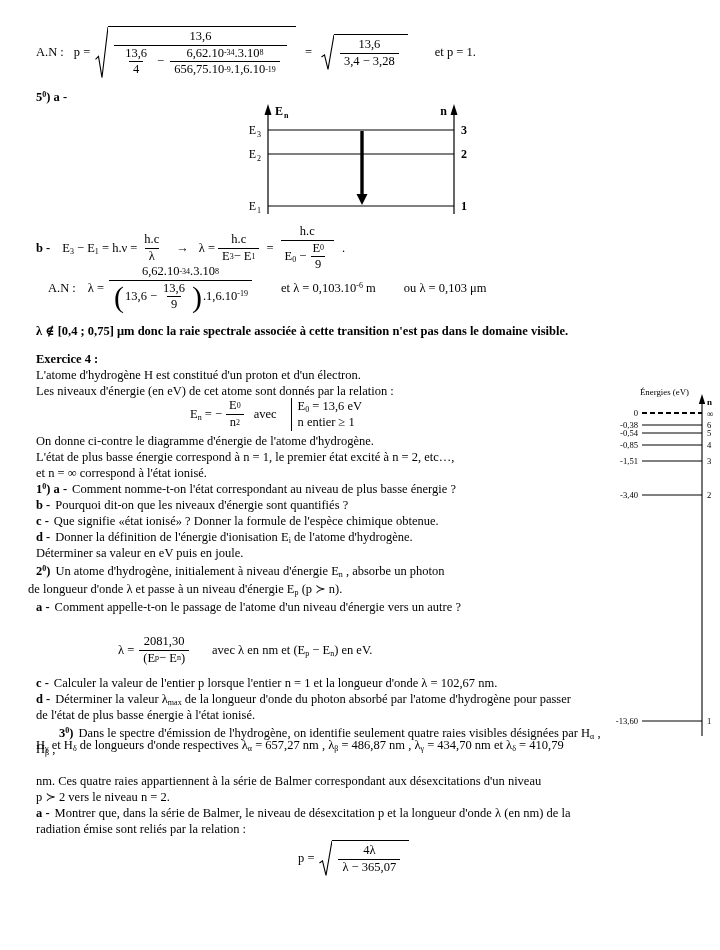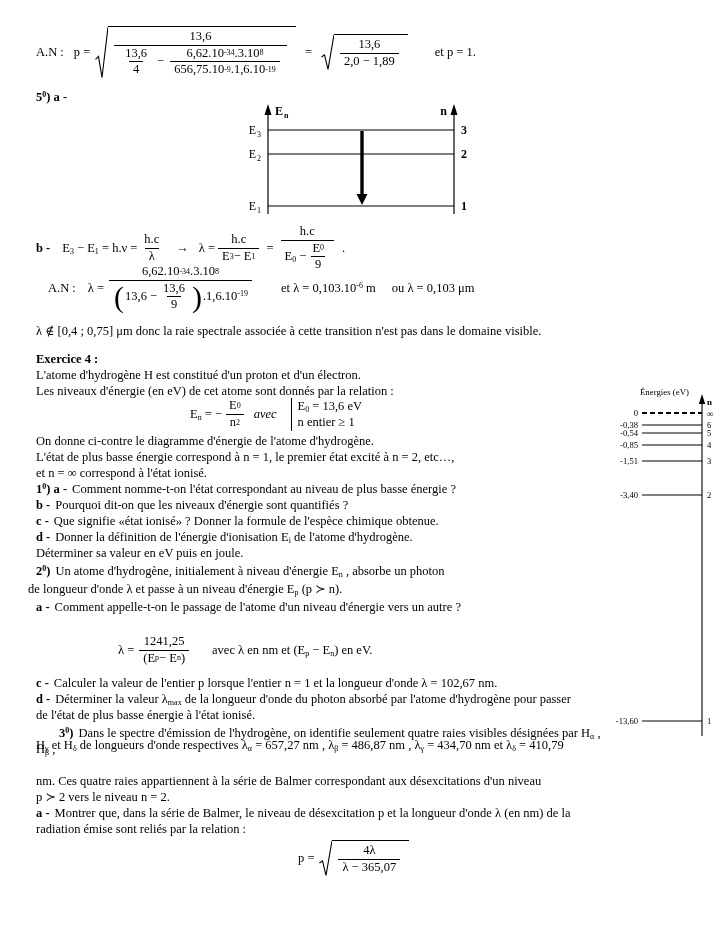--- a/index.html
+++ b/index.html
@@ -57,21 +57,21 @@
       </span>
     </span>
     <span style="margin:0 6px;">=</span>
     <span class="sqrt">
       <svg viewBox="0 0 13 60" preserveAspectRatio="none">
           <path d="M0.5,38 L3.5,34.5 L7,58.5 L13,1.2" fill="none" stroke-width="1.1" vector-effect="non-scaling-stroke"></path>
         </svg>
       <span class="rc">
         <span class="fr">
           <span class="nu">13,6</span>
-          <span class="de">2,0 − 1,89</span>
+          <span class="de">3,4 − 3,28</span>
         </span>
       </span>
     </span>
     <span style="margin-left:24px;">et  p = 1.</span>
   </div>
 
   <div class="line b" style="top:90px;left:36px;">5<sup>0</sup>) a -</div>
 
   <svg class="abs" style="top:102px;left:228px;" width="250" height="118">
     <line x1="40" y1="112" x2="40" y2="10" stroke-width="1.2"></line>
@@ -138,36 +138,36 @@
         <span>13,6 −</span>
         <span class="fr" style="margin:0 2px;">
           <span class="nu">13,6</span>
           <span class="de">9</span>
         </span>
         <span class="bp">)</span>
         <span>.1,6.10<sup>-19</sup></span>
       </span>
     </span>
     <span style="margin-left:26px;">et   λ = 0,103.10<sup>-6</sup> m</span>
-    <span style="margin-left:16px;">ou   λ = 0,103 μm</span>
-  </div>
-
-  <div class="line" style="top:324px;left:36px;">λ ∉ [0,4 ; 0,75] μm donc la raie spectrale associée à cette transition n'est pas dans le domaine visible.</div>
+    <span style="margin-left:28px;">ou   λ = 0,103 μm</span>
+  </div>
+
+  <div class="line" style="top:324px;left:36px;font-weight:bold;">λ ∉ [0,4 ; 0,75] μm donc la raie spectrale associée à cette transition n'est pas dans le domaine visible.</div>
 
   <div class="line" style="top:352px;left:36px;"><span class="b">Exercice 4 :</span></div>
   <div class="line" style="top:368px;left:36px;">L'atome d'hydrogène H est constitué d'un proton et d'un électron.</div>
   <div class="line" style="top:384px;left:36px;">Les niveaux d'énergie (en eV) de cet atome sont donnés par la relation :</div>
 
   <div class="mrow abs" style="top:398px;left:190px;">
     <span>E<sub>n</sub> = −</span>
     <span class="fr">
       <span class="nu">E<sub>0</sub></span>
       <span class="de">n<sup>2</sup></span>
     </span>
-    <span style="margin:0 6px;font-style:italic;">avec</span>
+    <span style="margin:0 6px;">avec</span>
     <span class="stack">
       <span>E<sub>0</sub> = 13,6 eV</span>
       <span>n entier ≥ 1</span>
     </span>
   </div>
 
   <div class="line" style="top:434px;left:36px;">On donne ci-contre le diagramme d'énergie de l'atome d'hydrogène.</div>
   <div class="line" style="top:450px;left:36px;">L'état de plus basse énergie correspond à n = 1, le premier état excité à n = 2, etc…,</div>
   <div class="line" style="top:466px;left:36px;">et n = ∞  correspond  à l'état ionisé.</div>
 
@@ -177,21 +177,21 @@
   <div class="line" style="top:530px;left:36px;"><span class="b">d -</span><span>Donner la définition de l'énergie d'ionisation E<sub>i</sub> de l'atome d'hydrogène.</span></div>
   <div class="line" style="top:546px;left:36px;">Déterminer sa valeur en eV puis en joule.</div>
 
   <div class="line" style="top:564px;left:36px;"><span class="b">2<sup>0</sup>)</span><span>Un atome d'hydrogène, initialement à niveau d'énergie E<sub>n</sub> , absorbe un photon</span></div>
   <div class="line" style="top:582px;left:28px;">de longueur d'onde λ et passe à un niveau d'énergie E<sub>p</sub>  (p ≻ n).</div>
   <div class="line" style="top:600px;left:36px;"><span class="b">a -</span><span>Comment appelle-t-on le passage de l'atome d'un niveau d'énergie vers un autre ?</span></div>
 
   <div class="mrow abs" style="top:634px;left:118px;">
     <span style="margin-right:2px;">λ =</span>
     <span class="fr">
-      <span class="nu">1241,25</span>
+      <span class="nu">2081,30</span>
       <span class="de">(E<sub>p</sub> − E<sub>n</sub>)</span>
     </span>
     <span style="margin-left:20px;">avec λ en nm et (E<sub>p</sub> − E<sub>n</sub>) en eV.</span>
   </div>
 
   <div class="line" style="top:676px;left:36px;"><span class="b">c -</span><span>Calculer la valeur de l'entier p lorsque l'entier n = 1 et la longueur d'onde λ = 102,67 nm.</span></div>
   <div class="line" style="top:692px;left:36px;"><span class="b">d -</span><span>Déterminer la valeur λ<sub>max</sub> de la longueur d'onde du photon absorbé par l'atome d'hydrogène pour passer</span></div>
   <div class="line" style="top:708px;left:36px;">de l'état de plus basse énergie à l'état ionisé.</div>
 
   <div class="line" style="top:726px;left:36px;margin-left:23px;"><span class="b">3<sup>0</sup>)</span><span>Dans le spectre d'émission de l'hydrogène, on identifie seulement quatre raies visibles désignées par H<sub>α</sub> ,</span></div>

